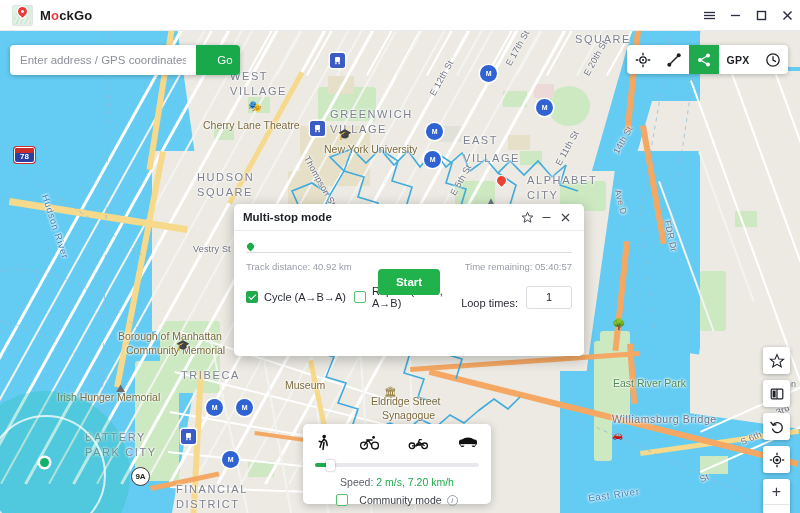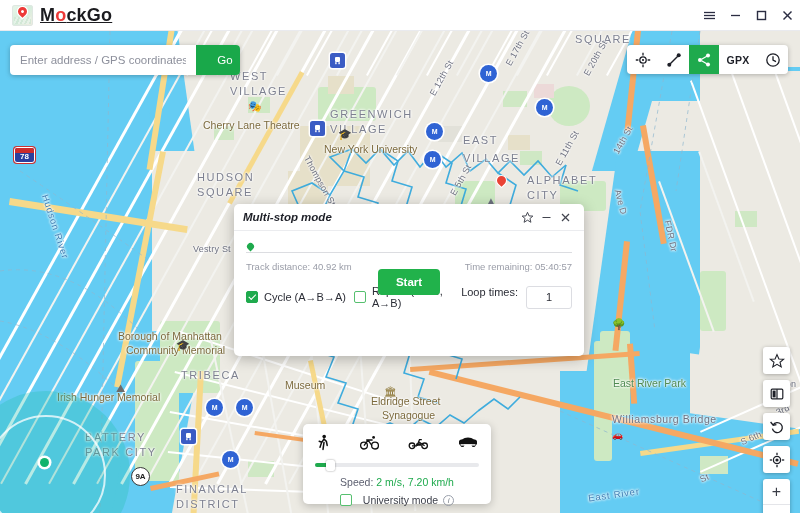--- a/index.html
+++ b/index.html
@@ -47,21 +47,21 @@
     transform: rotate(-45deg);
     background: #ed3a38;
     box-shadow: 0 0 0 1.2px #fff;
     z-index: 2;
   }
   .logo-pin::after {
     content: ""; position: absolute; left: 2.8px; top: 2.8px;
     width: 3.4px; height: 3.4px; border-radius: 50%; background: #fff;
   }
   #brand-name {
-    font-size: 18px; font-weight: bold; color: #1b1b1f; letter-spacing: .2px; text-decoration: underline;
+    font-size: 13px; font-weight: bold; color: #1b1b1f; letter-spacing: .2px;
   }
   #brand-name .o { color: #ed3a38; }
 
   #winctrls {
     position: absolute; right: 0; top: 0; height: 31px;
     display: flex; align-items: center; gap: 0;
   }
   .wbtn {
     width: 26px; height: 31px;
     display: flex; align-items: center; justify-content: center;
@@ -231,21 +231,21 @@
     position: absolute; left: 234px; top: 204px;
     width: 350px; height: 152px;
     background: #fff; border-radius: 5px;
     box-shadow: 0 3px 14px rgba(0,0,0,.26);
     z-index: 50; overflow: hidden;
   }
   #dlg-head {
     height: 27px; border-bottom: 1px solid #ebecef;
     display: flex; align-items: center; padding: 0 9px;
   }
-  #dlg-title { font-size: 11.5px; font-weight: bold; color: #1d1f27; font-style: italic; }
+  #dlg-title { font-size: 11.5px; font-weight: bold; color: #1d1f27; }
   #dlg-head .spacer { flex: 1; }
   .dbtn {
     width: 19px; height: 19px; display: flex; align-items: center; justify-content: center;
     color: #42454f; cursor: pointer;
   }
   #dlg-body { padding: 10px 12px 0 12px; position: relative; }
   #track-line {
     position: relative; height: 12px; margin: 2px 0 6px 0;
   }
   #track-line::after {
@@ -270,21 +270,21 @@
   }
   .chk.on { background: #1faa4d; border-color: #1faa4d; }
   .chk.on::after {
     content: ""; width: 6px; height: 3px;
     border-left: 1.6px solid #fff; border-bottom: 1.6px solid #fff;
     transform: rotate(-45deg) translate(0.5px,-0.8px);
   }
   .optlabel { display: flex; align-items: center; }
   #opt-cycle { width: 108px; }
   #opt-repeat { flex: 1; }
-  #loop-wrap { display: flex; align-items: flex-start; gap: 8px; }
+  #loop-wrap { display: flex; align-items: flex-end; gap: 8px; }
   #loop-label { font-size: 11px; color: #2b2d36; }
   #loop-input {
     width: 46px; height: 23px; border: 1px solid #dcdde2; border-radius: 3px;
     text-align: center; font-size: 11px; color: #2b2d36; outline: 0;
     font-family: "Liberation Sans", sans-serif;
     background: #fff;
   }
   #start-button {
     position: absolute; left: 50%; transform: translateX(-50%);
     bottom: 14px;
@@ -784,18 +784,18 @@
       </span>
     </div>
     <div id="slider-wrap">
       <div id="slider-track"></div>
       <div id="slider-fill"></div>
       <div id="slider-thumb"></div>
     </div>
     <div id="speed-text"><span>Speed: </span><span class="val">2 m/s, 7.20 km/h</span></div>
     <label id="realistic-row">
       <span class="chk"></span>
-      <span>University mode</span>
+      <span>Community mode</span>
       <span class="info-icon">i</span>
     </label>
   </div>
 
 </div>
 
 </body></html>

